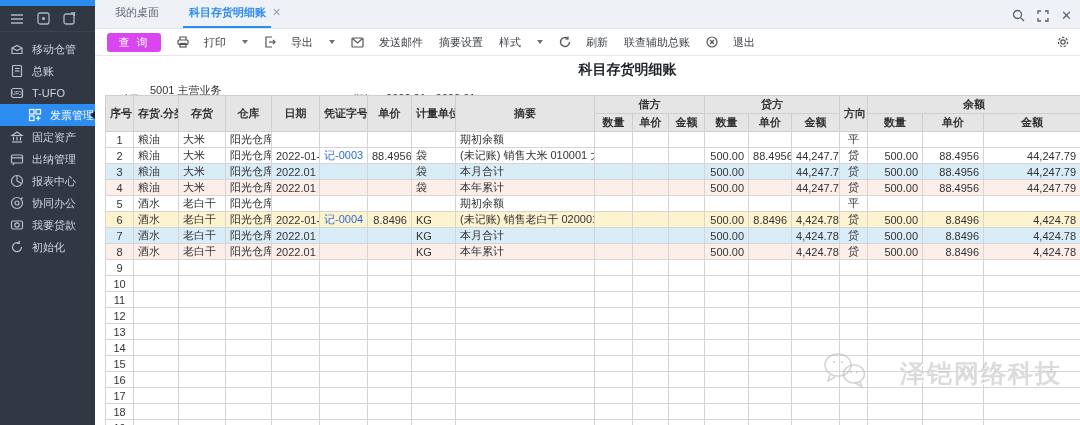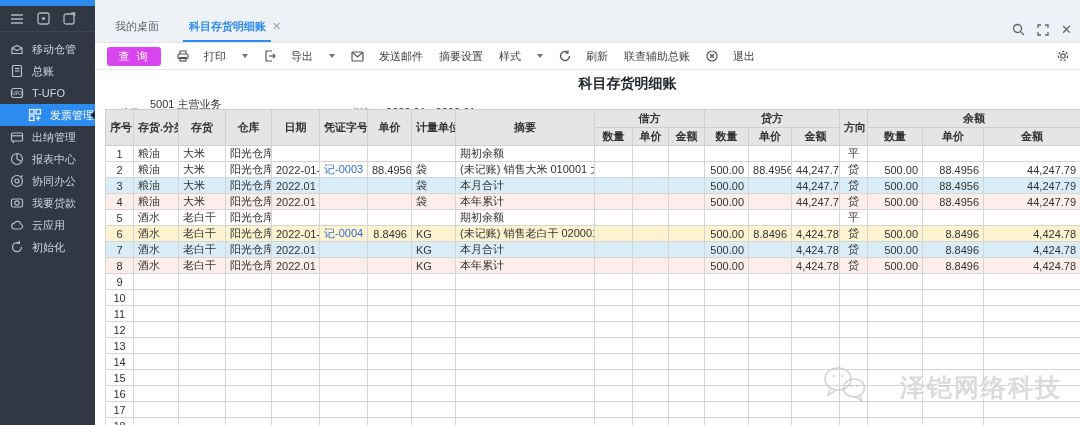--- a/index.html
+++ b/index.html
@@ -18,21 +18,21 @@
                color:#cfd5df; font-size:11px; cursor:pointer; position:relative; white-space:nowrap; }
   .menu-item svg { flex:none; }
   .menu-item.active { background:#2d8cf0; color:#fff;padding-left:28px; }
   .menu-item.active .arr { position:absolute; right:0; top:50%; margin-top:-4px;
       width:0; height:0; border-top:4px solid transparent; border-bottom:4px solid transparent;
       border-right:5px solid #20262f; }
 
   
   .main { flex:1; display:flex; flex-direction:column; min-width:0; }
 
-  .tabbar { height:43px; background:#eef1f5; border-bottom:1px solid #e1e5ea;
+  .tabbar { height:29px; background:#eef1f5; border-bottom:1px solid #e1e5ea;
             display:flex; align-items:flex-end; padding:0 8px 0 16px; }
   .tab { font-size:11px; color:#5a6270; padding:0 4px 8px; margin-right:22px; cursor:pointer; position:relative; }
   .tab.active { color:#2d8cf0; font-weight:bold; }
   .tab.active .ul { position:absolute; left:-2px; right:14px; bottom:0; height:2px; background:#2d8cf0; }
   .tab .x { color:#9aa2ad; font-weight:normal; font-size:11px; margin-left:6px; }
   .tab-sp { flex:1; }
   .tabbar-icons { display:flex; align-items:center; gap:12px; padding-bottom:6px; color:#5a6270; }
   .tabbar-icons .ic { cursor:pointer; display:flex; }
   .tabbar-icons .xbig { font-size:13px; color:#5a6270; line-height:1; }
 
@@ -137,20 +137,30 @@
             <rect x="8" y="1.5" width="4.5" height="4.5"></rect>
             <rect x="1.5" y="8" width="4.5" height="4.5"></rect>
             <line x1="10.2" y1="8" x2="10.2" y2="12.5"></line>
             <line x1="8" y1="10.2" x2="12.5" y2="10.2"></line>
           </svg>
           <span>发票管理</span>
           <span class="arr"></span>
         </div>
         <div class="menu-item">
           <svg width="14" height="14" viewBox="0 0 14 14" fill="none" stroke="#b7bfcb" stroke-width="1.2">
+            <path d="M2 5.5 L7 2 L12 5.5 Z"></path>
+            <line x1="3.5" y1="6.5" x2="3.5" y2="10.5"></line>
+            <line x1="7" y1="6.5" x2="7" y2="10.5"></line>
+            <line x1="10.5" y1="6.5" x2="10.5" y2="10.5"></line>
+            <line x1="2" y1="12" x2="12" y2="12"></line>
+          </svg>
+          <span>固定资产</span>
+        </div>
+        <div class="menu-item">
+          <svg width="14" height="14" viewBox="0 0 14 14" fill="none" stroke="#b7bfcb" stroke-width="1.2">
             <rect x="1.5" y="3" width="11" height="8" rx="1"></rect>
             <line x1="1.5" y1="5.8" x2="12.5" y2="5.8"></line>
             <path d="M4 11 L3 13"></path>
           </svg>
           <span>出纳管理</span>
         </div>
         <div class="menu-item">
           <svg width="14" height="14" viewBox="0 0 14 14" fill="none" stroke="#b7bfcb" stroke-width="1.2">
             <circle cx="7" cy="7" r="5.5"></circle>
             <path d="M7 7 V1.5"></path>
@@ -165,26 +175,20 @@
             <path d="M11 3 L12.5 1.5"></path>
           </svg>
           <span>协同办公</span>
         </div>
         <div class="menu-item">
           <svg width="14" height="14" viewBox="0 0 14 14" fill="none" stroke="#b7bfcb" stroke-width="1.2">
             <rect x="1.5" y="3" width="11" height="8" rx="1.5"></rect>
             <circle cx="7" cy="7" r="2.2"></circle>
           </svg>
           <span>我要贷款</span>
-        </div>
-        <div class="menu-item">
-          <svg width="14" height="14" viewBox="0 0 14 14" fill="none" stroke="#b7bfcb" stroke-width="1.2">
-            <path d="M4 11 A3 3 0 0 1 4.4 5.1 A3.6 3.6 0 0 1 11 6.2 A2.5 2.5 0 0 1 10.5 11 Z"></path>
-          </svg>
-          <span>云应用</span>
         </div>
         <div class="menu-item">
           <svg width="14" height="14" viewBox="0 0 14 14" fill="none" stroke="#b7bfcb" stroke-width="1.2">
             <path d="M11.5 7 A4.5 4.5 0 1 1 9 3.1"></path>
             <path d="M9.2 0.8 L9.3 3.4 L6.8 3.2"></path>
           </svg>
           <span>初始化</span>
         </div>
       </div>
   </div>

